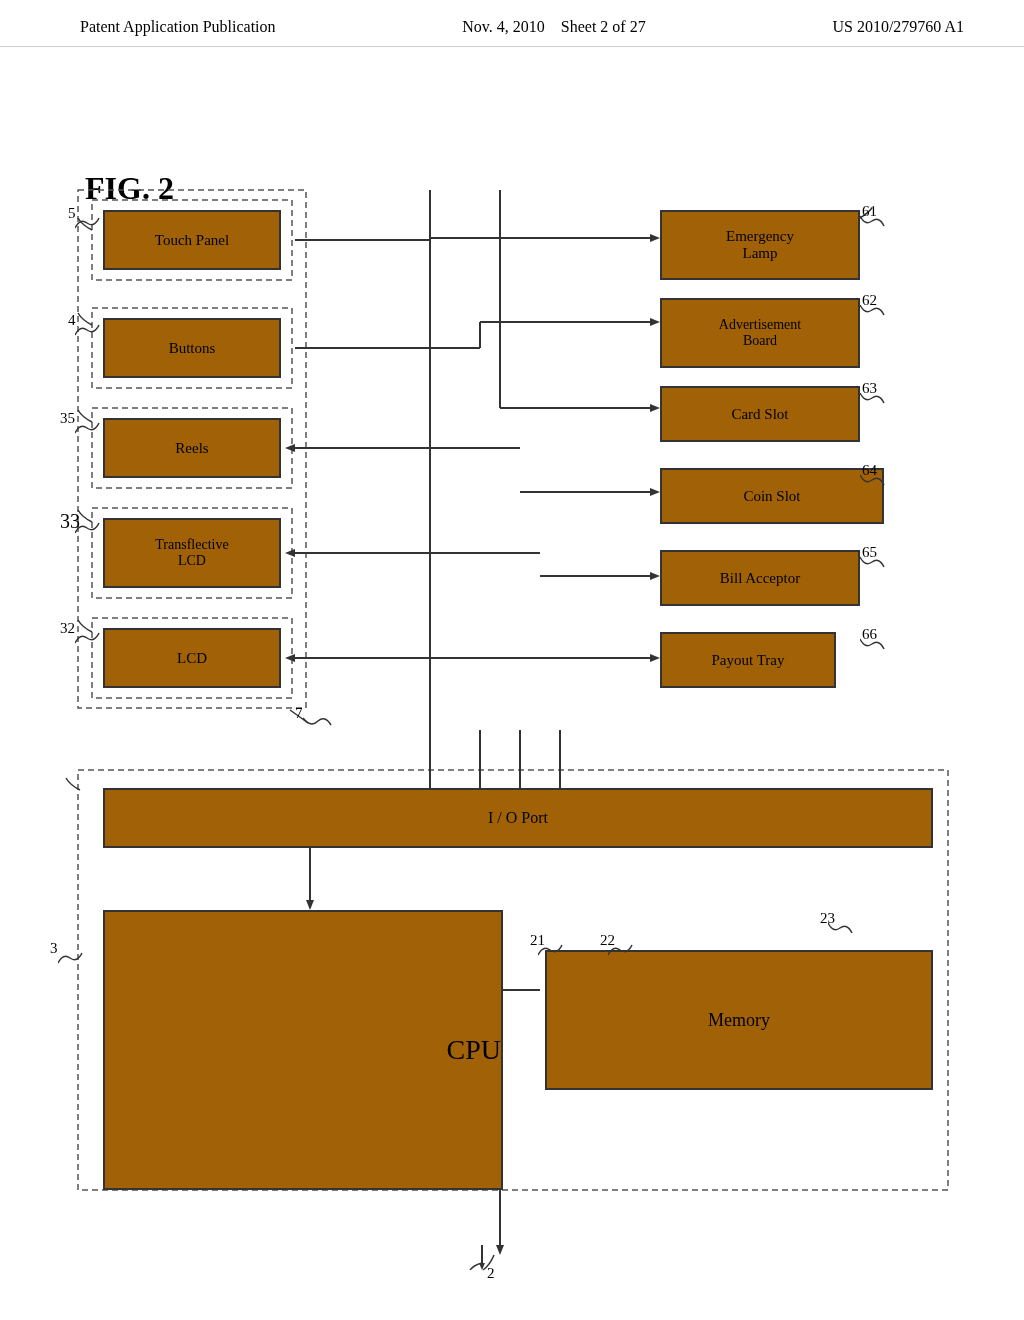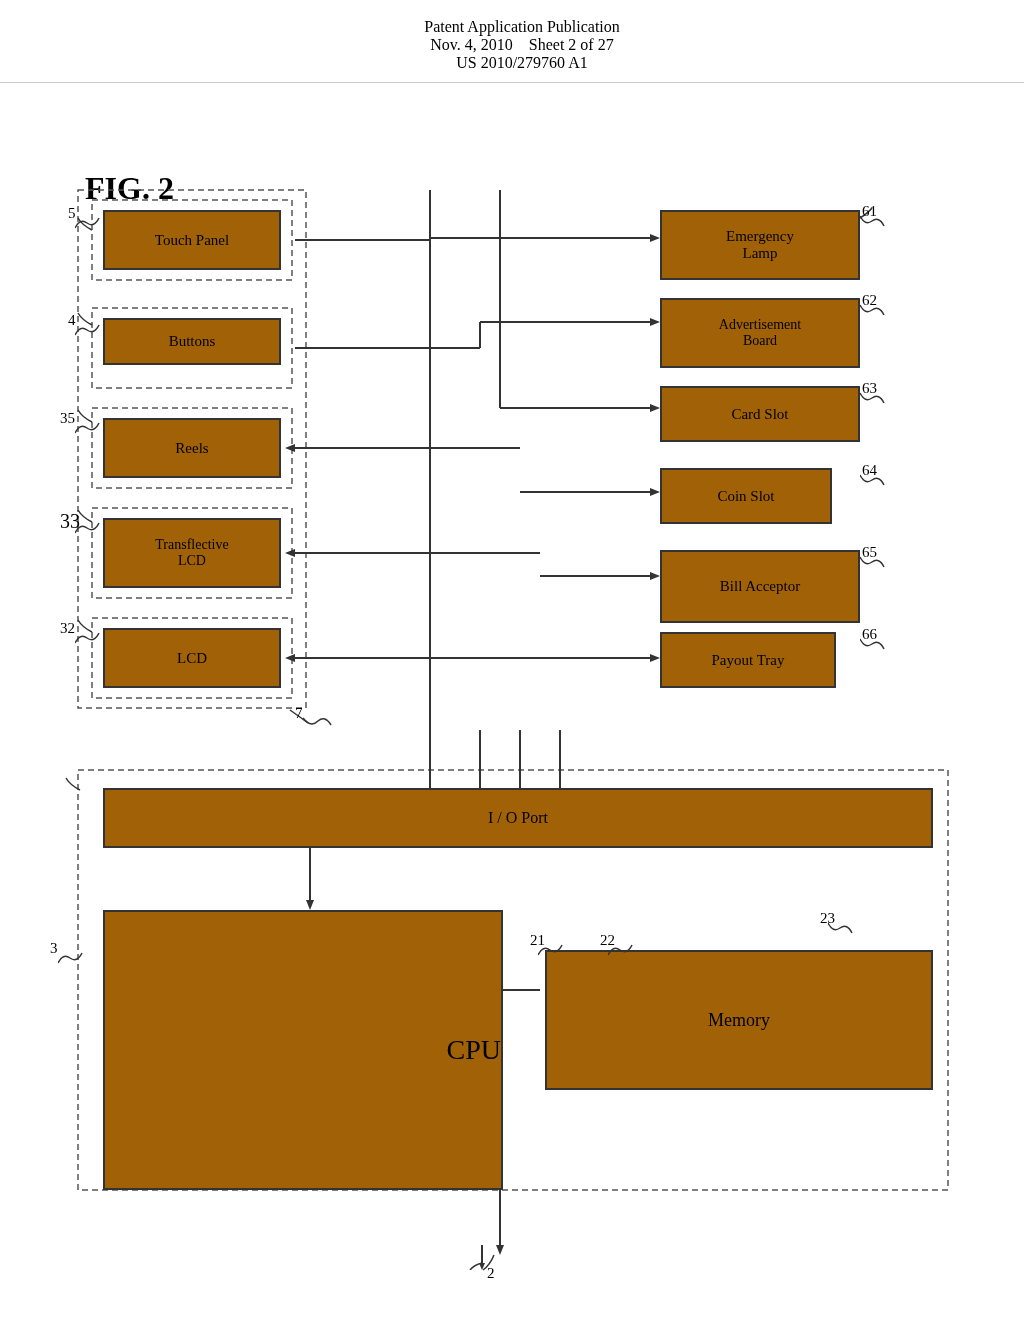--- a/index.html
+++ b/index.html
@@ -12,21 +12,20 @@
       overflow: hidden;
     }
 
     
     .header {
       display: flex;
       justify-content: space-between;
       align-items: center;
       padding: 18px 60px 10px 80px;
       border-bottom: 1px solid #ccc;
-      flex-direction: column;
     }
 
     
     .diagram-area {
       position: absolute;
       top: 70px;
       left: 0;
       width: 1024px;
       height: 1250px;
     }
@@ -173,21 +172,21 @@
     <path d="M 80 720 Q 70 715 66 708" stroke="#333" stroke-width="1.5" fill="none"></path>
 
     <path d="M 494 1185 Q 490 1195 483 1200" stroke="#333" stroke-width="1.5" fill="none"></path>
 
   </svg>
 
   <div class="box" style="left:103px; top:140px; width:178px; height:60px;">
     <span>Touch Panel</span>
   </div>
 
-  <div class="box" style="left:103px; top:248px; width:178px; height:47px;justify-content:center;">
+  <div class="box" style="left:103px; top:248px; width:178px; height:60px;justify-content:center;">
     <span>Buttons</span>
   </div>
 
   <div class="box" style="left:103px; top:348px; width:178px; height:60px;">
     <span>Reels</span>
   </div>
 
   <div class="box" style="left:103px; top:448px; width:178px; height:70px; font-size:14px;">
     <span style="white-space:pre-line">Transflective
 LCD</span>
@@ -204,25 +203,25 @@
 
   <div class="box" style="left:660px; top:228px; width:200px; height:70px; font-size:14px;">
     <span style="white-space:pre-line">Advertisement
 Board</span>
   </div>
 
   <div class="box" style="left:660px; top:316px; width:200px; height:56px;">
     <span>Card Slot</span>
   </div>
 
-  <div class="box" style="left:660px; top:398px; width:172px; height:56px;">
+  <div class="box" style="left:660px; top:398px; width:224px; height:56px;">
     <span>Coin Slot</span>
   </div>
 
-  <div class="box" style="left:660px; top:480px; width:200px; height:73px;">
+  <div class="box" style="left:660px; top:480px; width:200px; height:56px;">
     <span>Bill Acceptor</span>
   </div>
 
   <div class="box" style="left:660px; top:562px; width:176px; height:56px;">
     <span>Payout Tray</span>
   </div>
 
   <div class="box" style="left:103px; top:718px; width:830px; height:60px; font-size:16px;">
     <span>I / O Port</span>
   </div>

